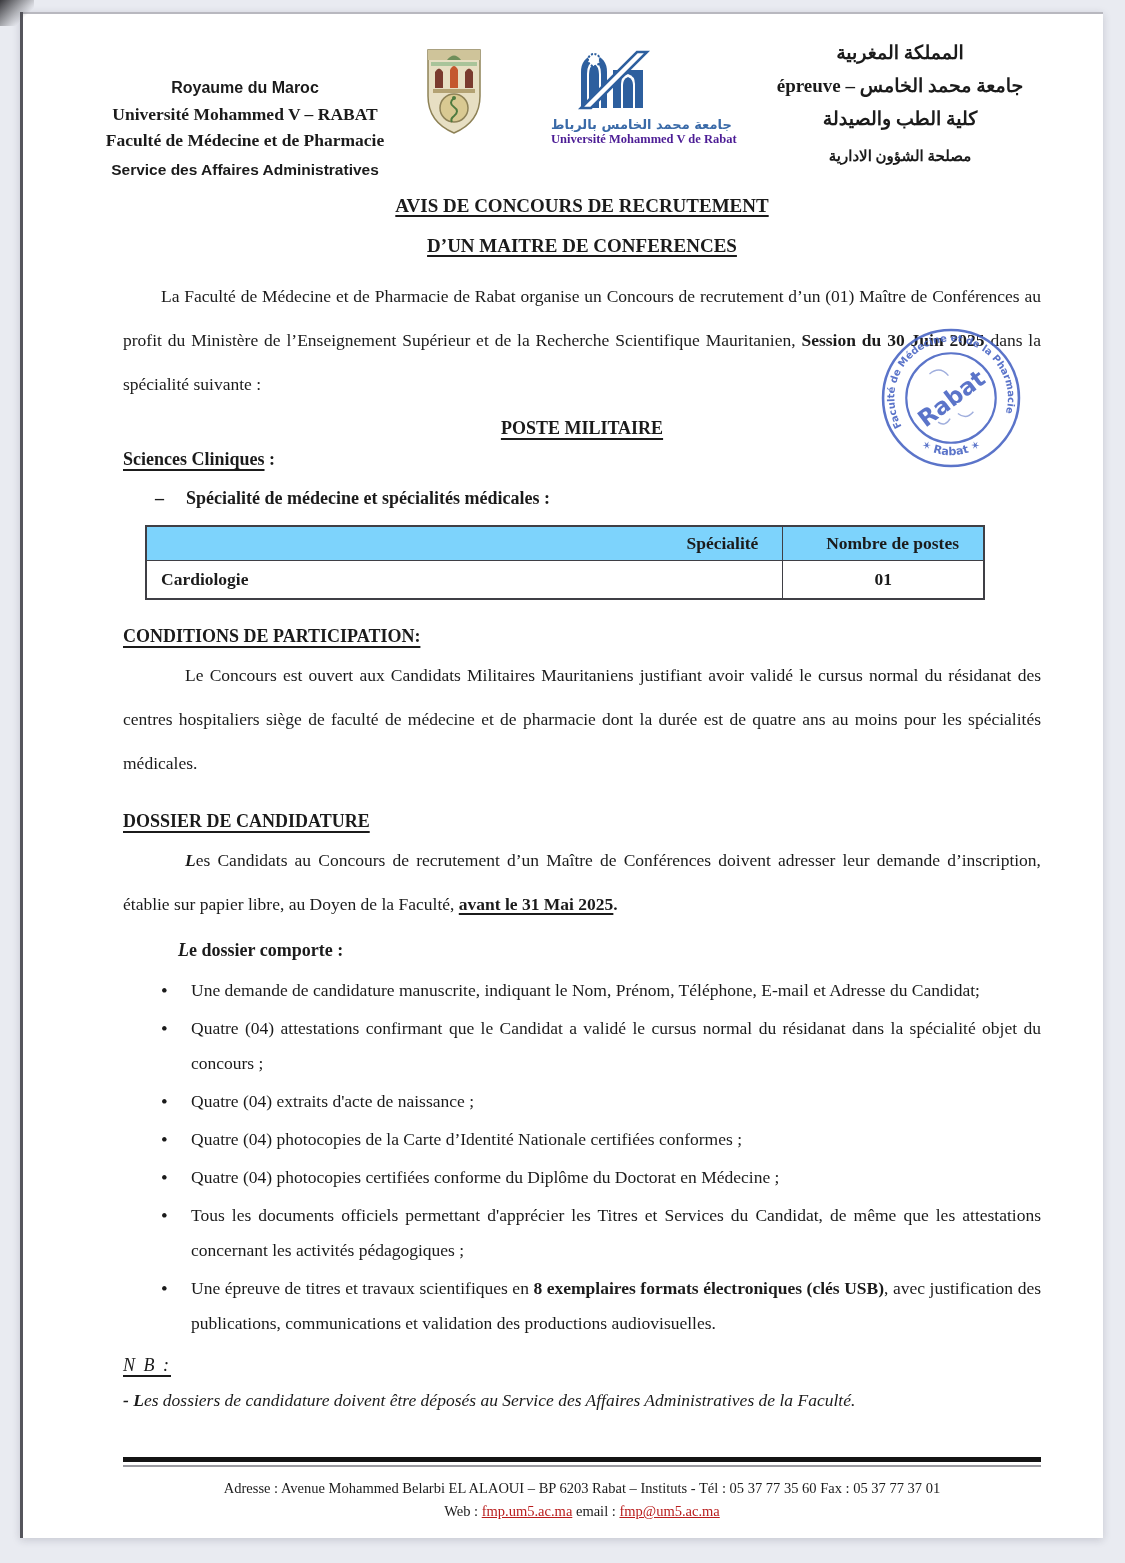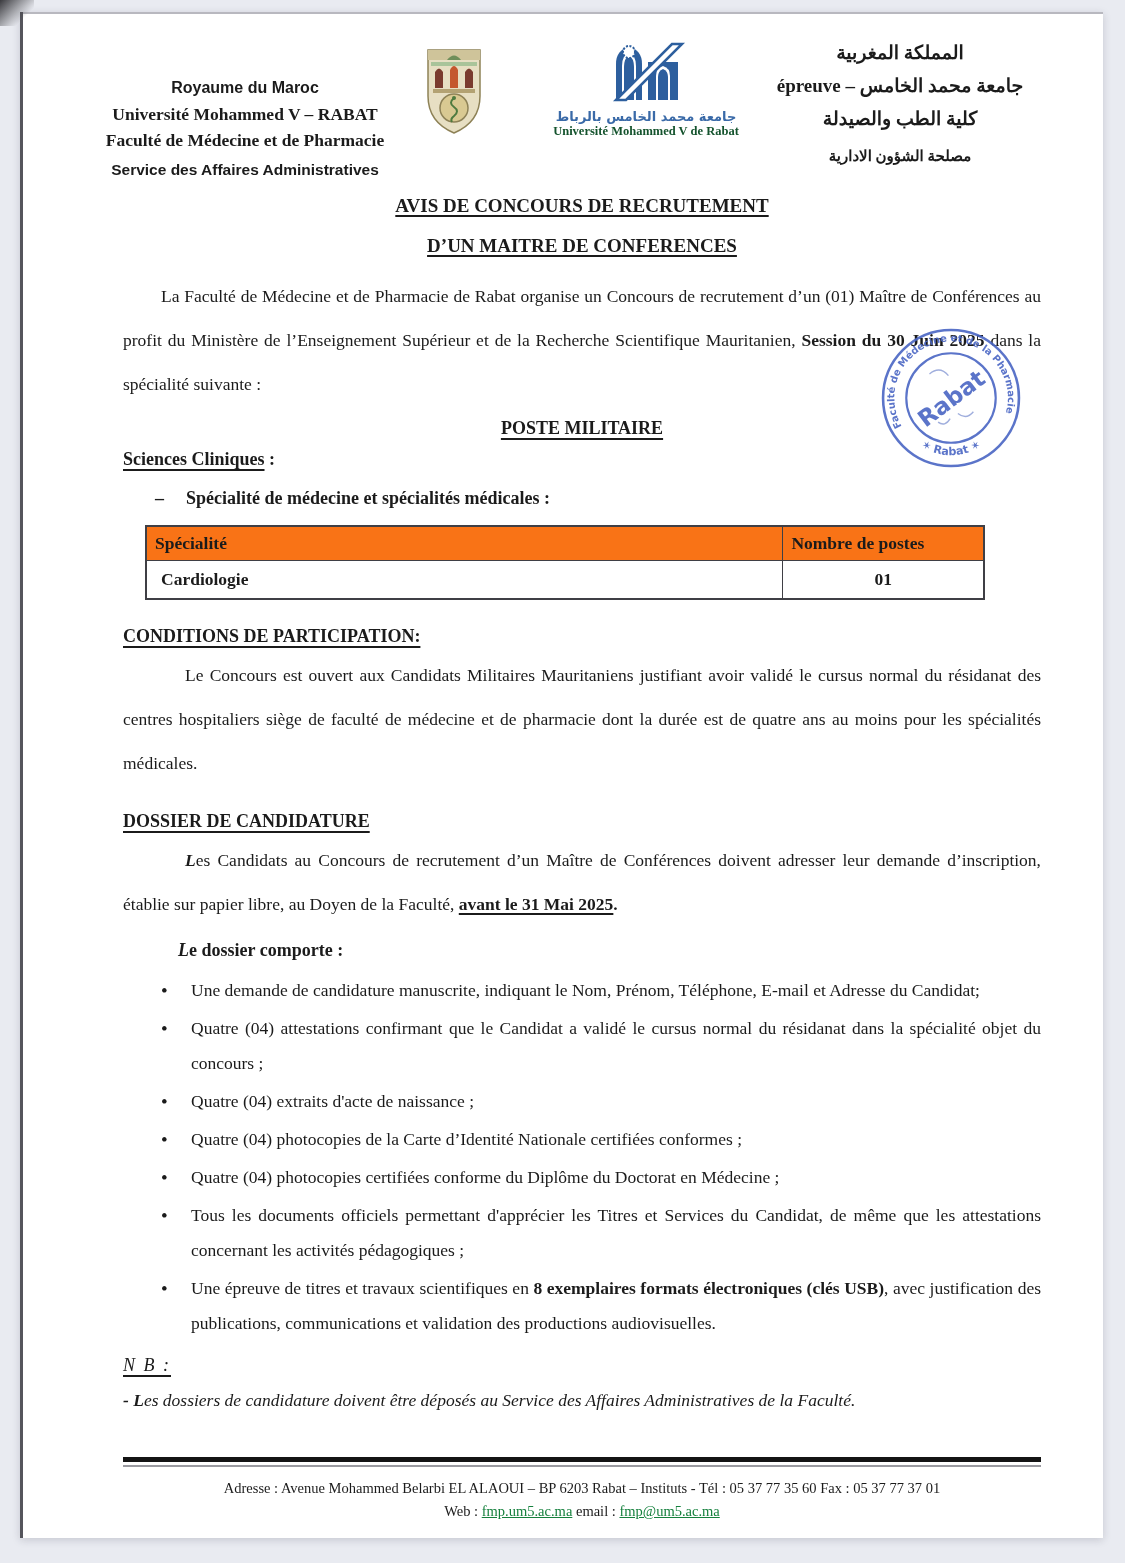--- a/index.html
+++ b/index.html
@@ -22,23 +22,23 @@
   }
   .content{padding:0 62px 0 100px;position:relative;}
 
   
   .header{position:relative;height:140px;margin-top:22px;}
   .hdr-left{position:absolute;left:-48px;top:18px;width:340px;text-align:center;line-height:26px;}
   .hdr-left .sans{font-family:"Liberation Sans",sans-serif;font-weight:bold;font-size:16px;margin-top:23px;}
   .hdr-left .serif-b{font-weight:bold;font-size:17.5px;}
   .hdr-left .svc{font-family:"Liberation Sans",sans-serif;font-weight:bold;font-size:15.5px;margin-top:4px;}
   .crest{position:absolute;left:302px;top:12px;}
-  .um5{position:absolute;left:428px;top:8px;width:190px;text-align:center;}
+  .um5{position:absolute;left:428px;top:16px;width:190px;text-align:left;}
   .um5 .ar-cal{color:#3a6aa8;font-family:"DejaVu Sans",sans-serif;font-weight:bold;font-size:13px;line-height:14px;margin-top:2px;}
-  .um5 .latin{color:#14532d;font-weight:bold;font-size:12.5px;line-height:14px;}
+  .um5 .latin{color:#4c1d95;font-weight:bold;font-size:12.5px;line-height:14px;}
   .hdr-right{position:absolute;right:-14px;top:2px;width:310px;text-align:center;
     font-family:Liberation Serif, serif;font-weight:bold;direction:rtl;}
   .hdr-right .ar{font-size:19px;line-height:33px;}
   .hdr-right .ar-small{font-size:15px;line-height:22px;margin-top:10px;}
 
   
   .doc-title{text-align:center;font-weight:bold;font-size:19px;line-height:40px;margin-top:12px;}
   .doc-title .u{text-decoration:underline;text-decoration-thickness:2px;text-underline-offset:3px;}
   .para{font-size:17.5px;line-height:44px;text-align:justify;margin:0;}
   .para.indent-sm{text-indent:38px;margin-top:8px;}
@@ -49,40 +49,40 @@
   .center-h .u, .left-h .u{text-decoration:underline;text-decoration-thickness:2px;text-underline-offset:4px;}
   .left-h{font-weight:bold;font-size:18px;margin-top:10px;}
   .dash-line{font-weight:bold;font-size:18px;margin-top:18px;padding-left:32px;}
   .dash-line .txt{padding-left:22px;}
   .section-h{font-weight:bold;font-size:18px;text-decoration:underline;
     text-decoration-thickness:2px;text-underline-offset:4px;margin-top:26px;}
 
   
   table.spec{border-collapse:collapse;margin:16px 0 0 22px;width:840px;
     border:2px solid #3f3f45;font-size:17.5px;}
-  table.spec th{background:#f97316;font-weight:bold;border:1px solid #3f3f45;padding:6px 8px;text-align:left;}
+  table.spec th{background:#7dd3fc;font-weight:bold;border:1px solid #3f3f45;padding:6px 24px;text-align:right;}
   table.spec td{border:1px solid #3f3f45;padding:8px 14px;font-weight:bold;}
   table.spec td.num{text-align:center;}
   table.spec .col1{width:76%;}
 
   
   ul.docs{list-style:none;margin:12px 0 0 0;padding:0;}
   ul.docs li{position:relative;padding-left:68px;font-size:17.5px;line-height:35px;
     text-align:justify;margin-bottom:3px;}
   ul.docs li::before{content:"•";position:absolute;left:38px;top:0;font-size:19px;}
 
   
   .nb-h{font-weight:normal;font-style:italic;font-size:18px;margin-top:14px;
     text-decoration:underline;text-decoration-thickness:2px;text-underline-offset:4px;letter-spacing:2px;}
   .nb-line{font-style:italic;font-size:17.5px;margin-top:14px;}
 
   
   .footer-rule{margin-top:46px;height:3px;border-top:5px solid #141414;border-bottom:2px solid #9a9aa0;}
   .footer{text-align:center;font-size:14.5px;line-height:23px;margin-top:10px;}
-  .footer a{color:#15803d;}
+  .footer a{color:#b91c1c;}
 
   
   .stamp{position:absolute;right:66px;top:300px;opacity:.9;}
 </style>
 </head>
 <body>
 
 <div class="corner-shade"></div>
 
 <div class="page">

